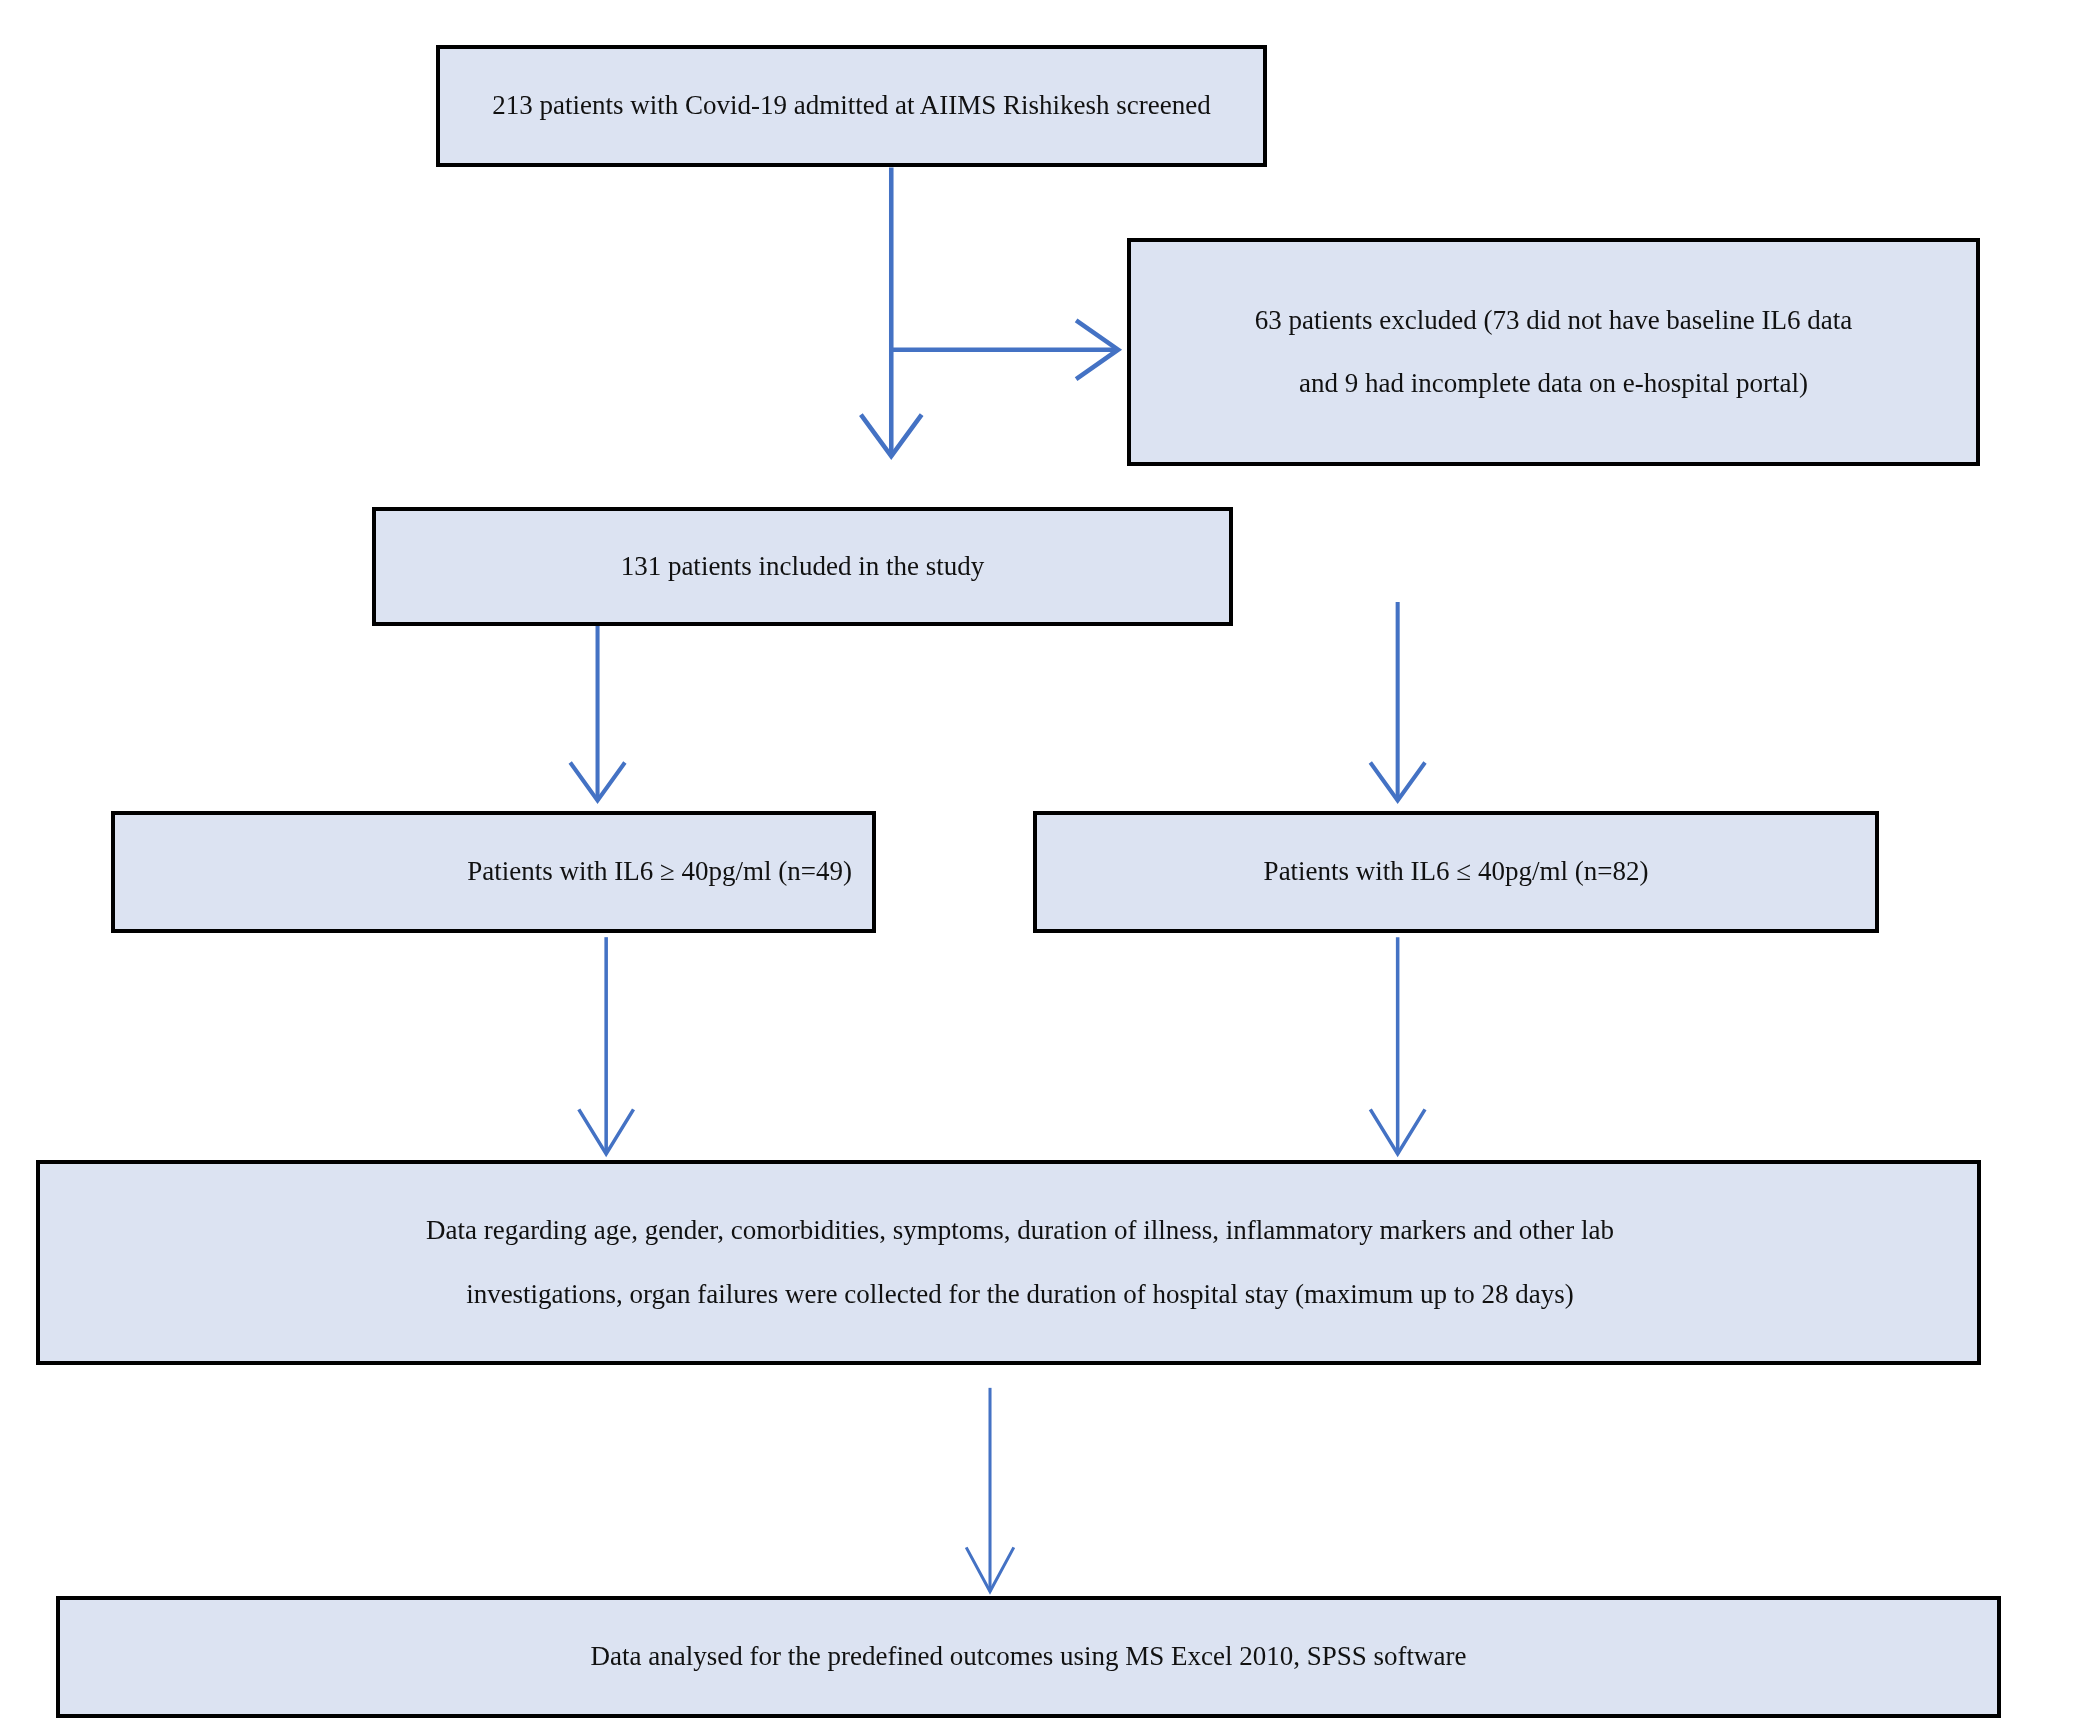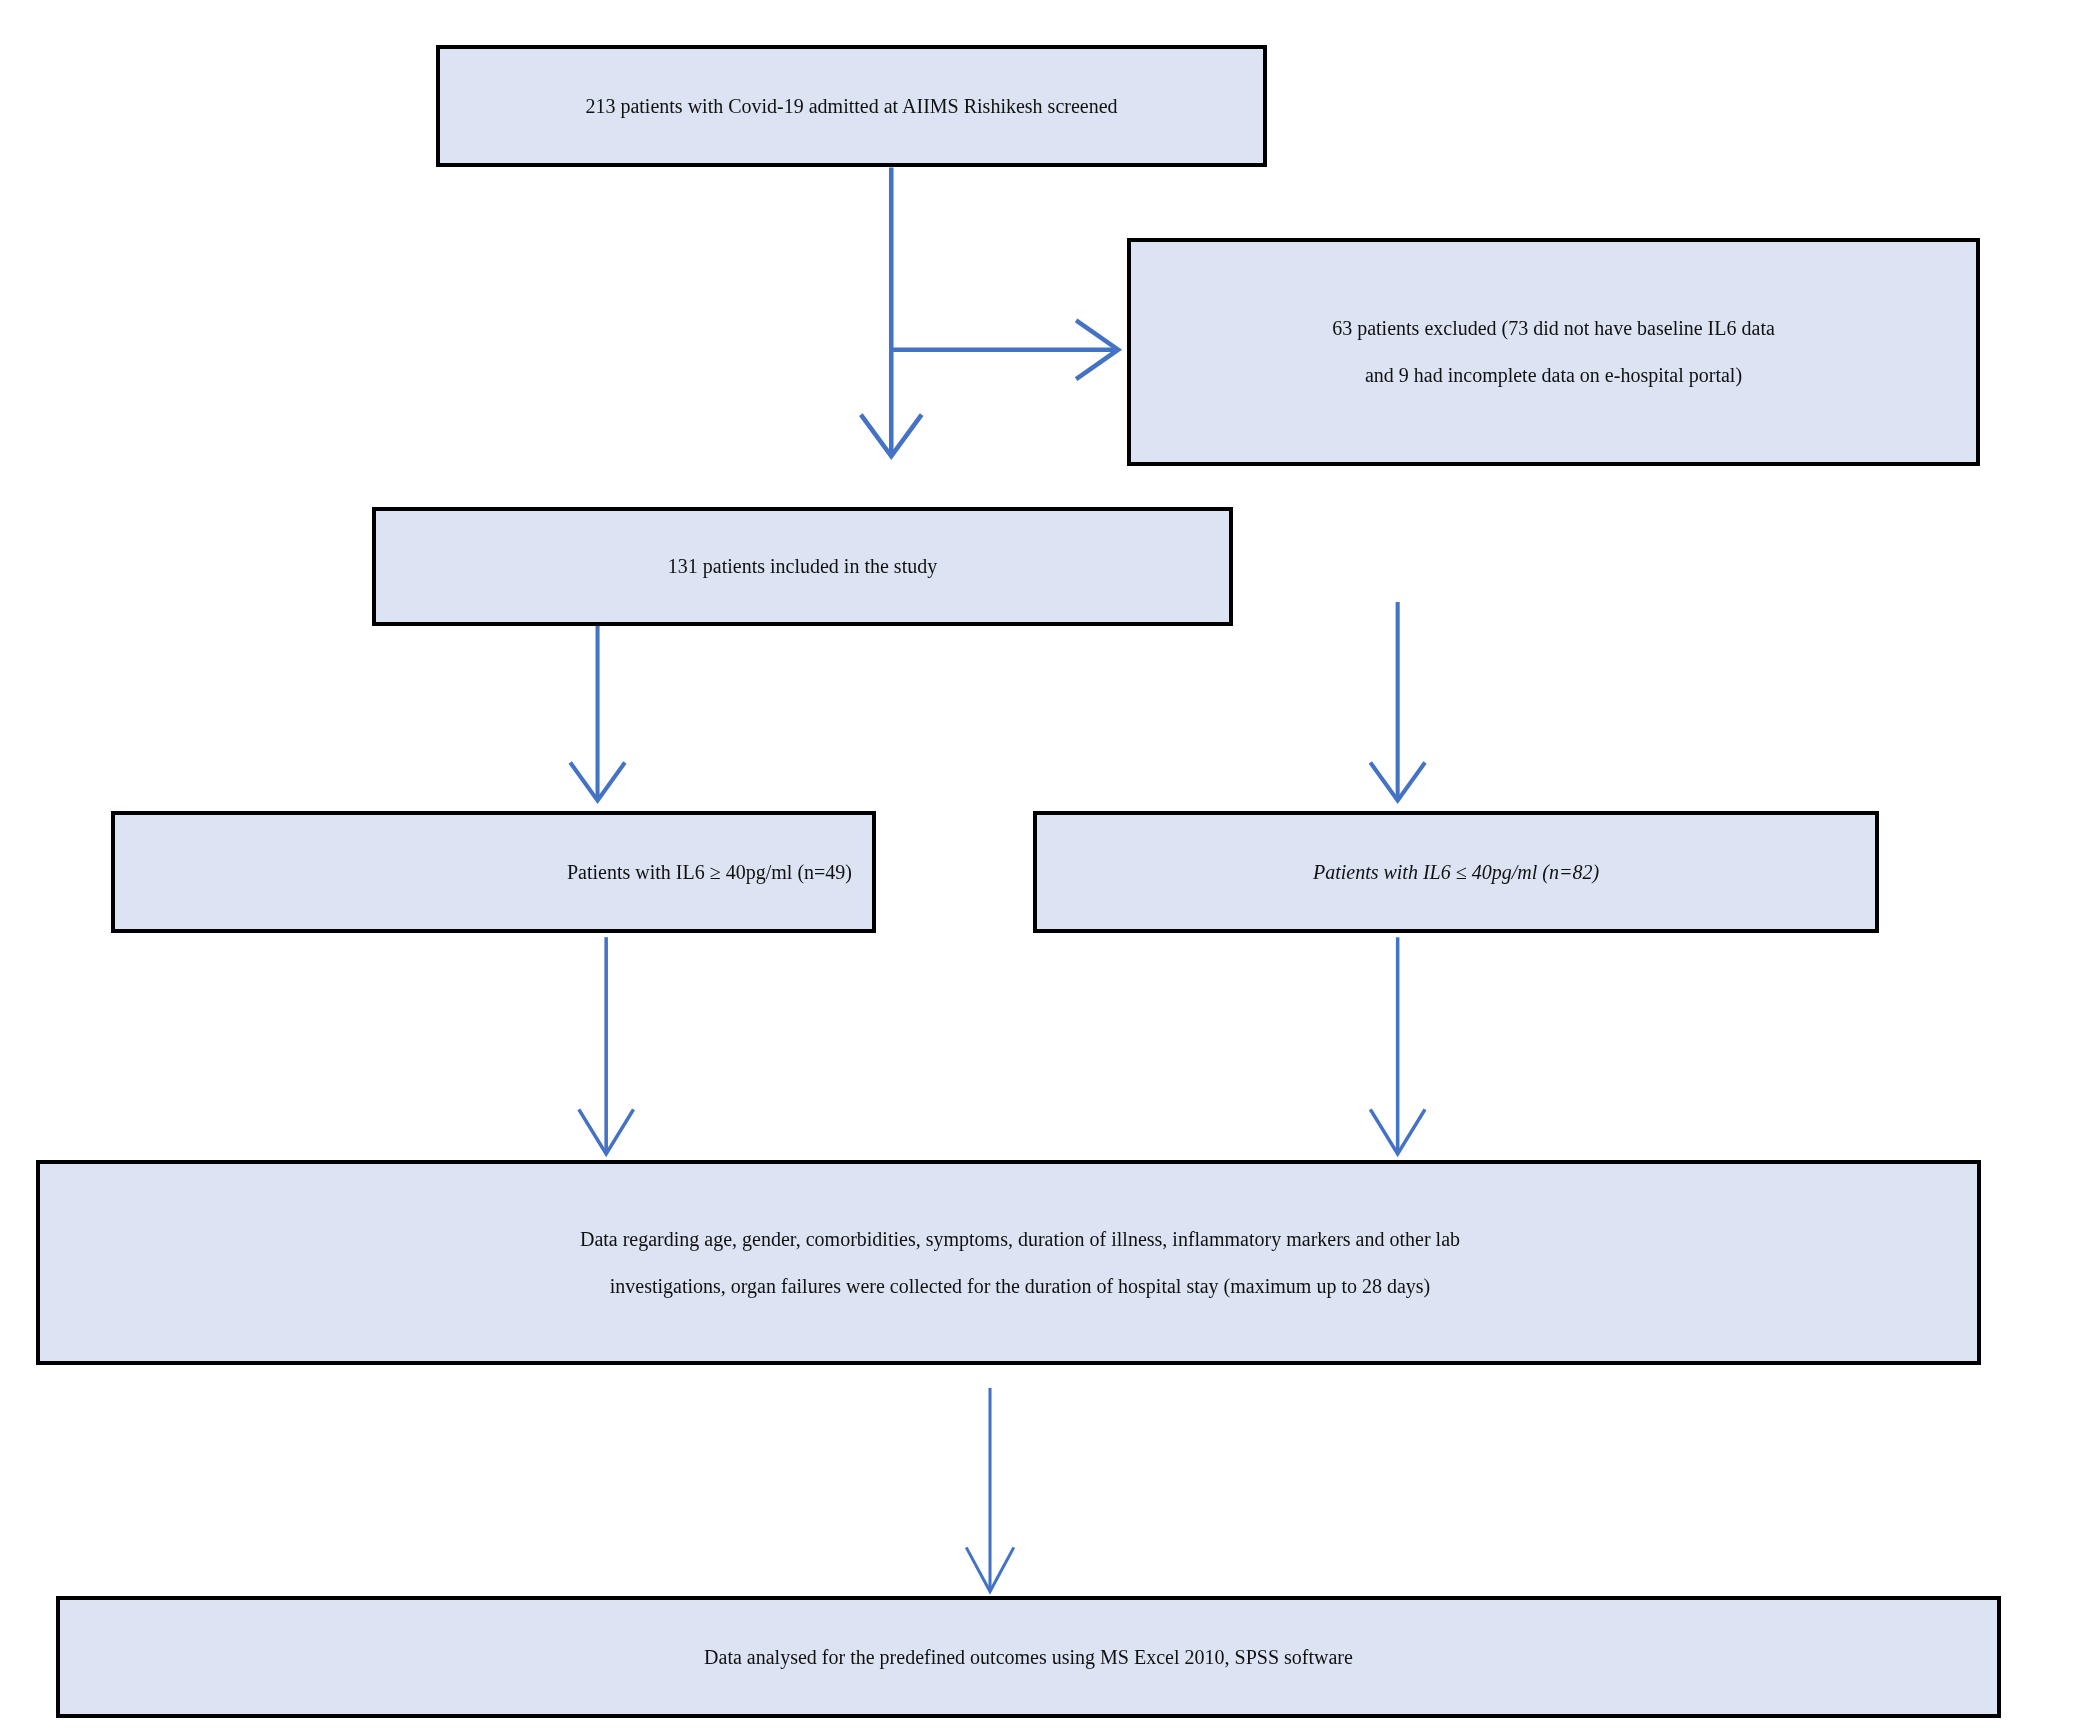--- a/index.html
+++ b/index.html
@@ -20,37 +20,37 @@
   .flowbox {
     position: absolute;
     box-sizing: border-box;
     background: #dce3f2;
     border: 4.6px solid #000000;
     display: flex;
     align-items: center;
     justify-content: center;
     text-align: center;
     color: #111111;
-    font-size: 20px;
+    font-size: 27px;
     line-height: 2.05;
     padding: 0 20px;
   }
   .flowbox .txt {
     width: 100%;
     display: block;
   }
   .two-line {
     line-height: 2.35;
   }
   
   #box-screened   { left: 436px;  top: 45px;   width: 831px; height: 122px; }
   #box-excluded   { left: 1127px; top: 238px;  width: 853px; height: 228px; }
   #box-included   { left: 372px;  top: 507px;  width: 861px; height: 119px; }
   #box-il6-high   { left: 111px;  top: 811px; width: 765px; height: 122px; text-align: right; }
-  #box-il6-low    { left: 1033px; top: 811px; width: 846px; height: 122px; font-style: italic; }
+  #box-il6-low    { left: 1033px; top: 811px; width: 846px; height: 122px; }
   #box-data-coll  { left: 36px;   top: 1160px; width: 1945px; height: 205px; padding-left: 43px; }
   #box-analysis   { left: 36px;   top: 1596px; width: 1945px; height: 122px; margin-left: 20px; }
 
   
   #connectors {
     position: absolute;
     left: 0; top: 0;
     width: 2097px;
     height: 1730px;
     pointer-events: none;

